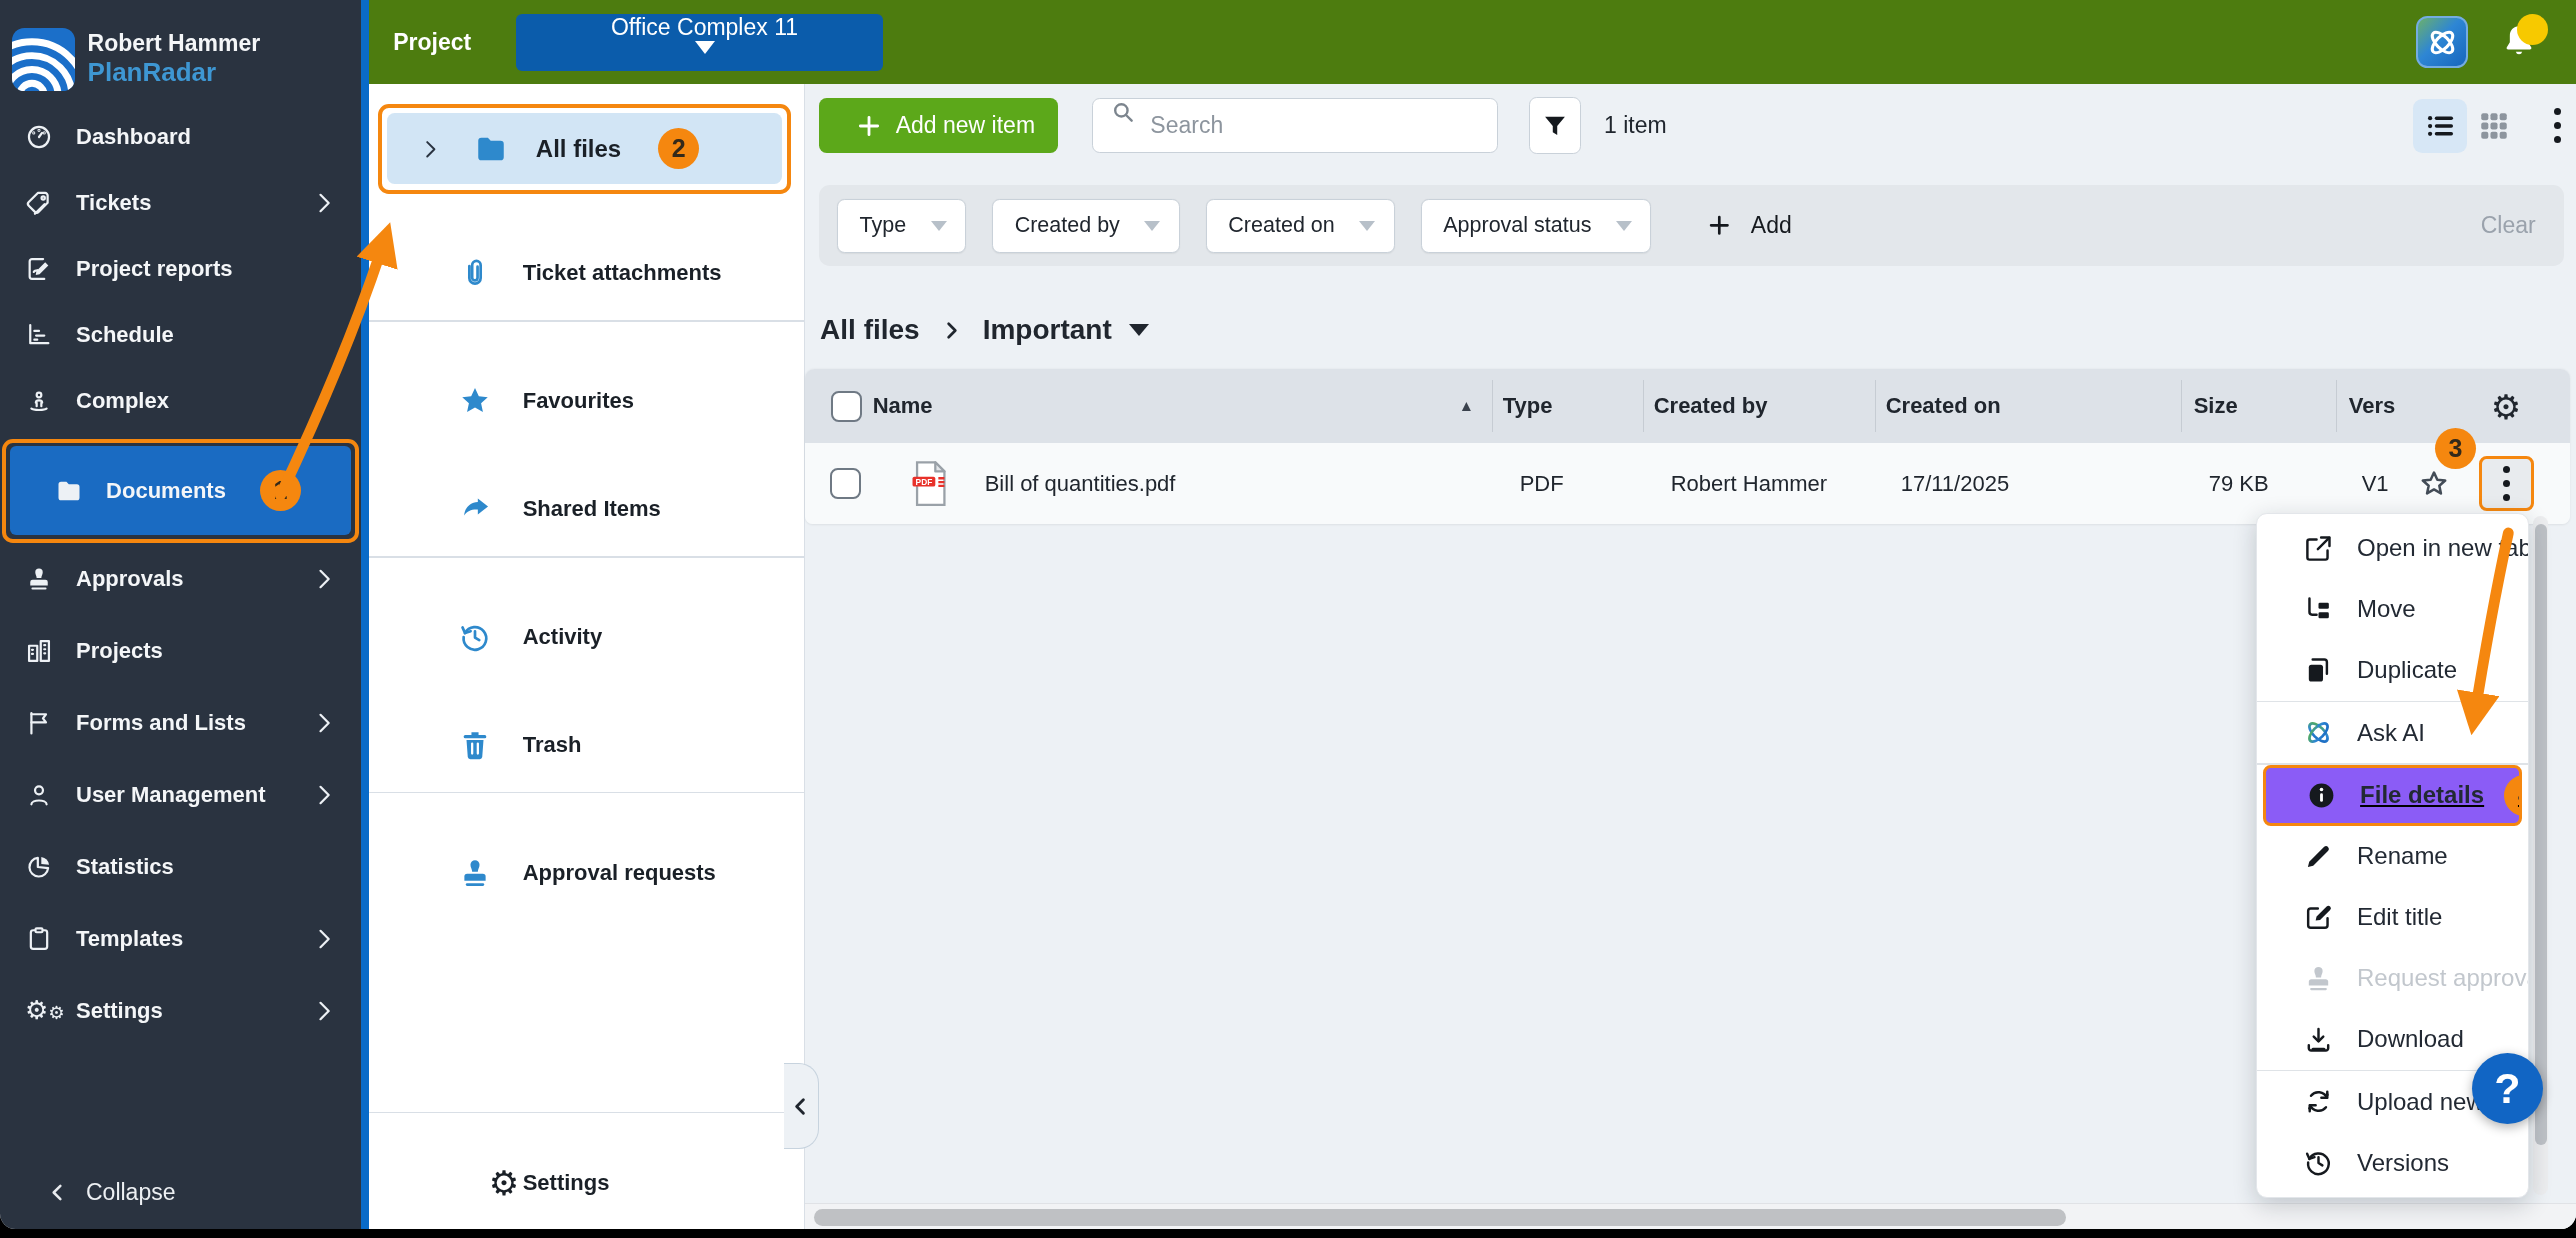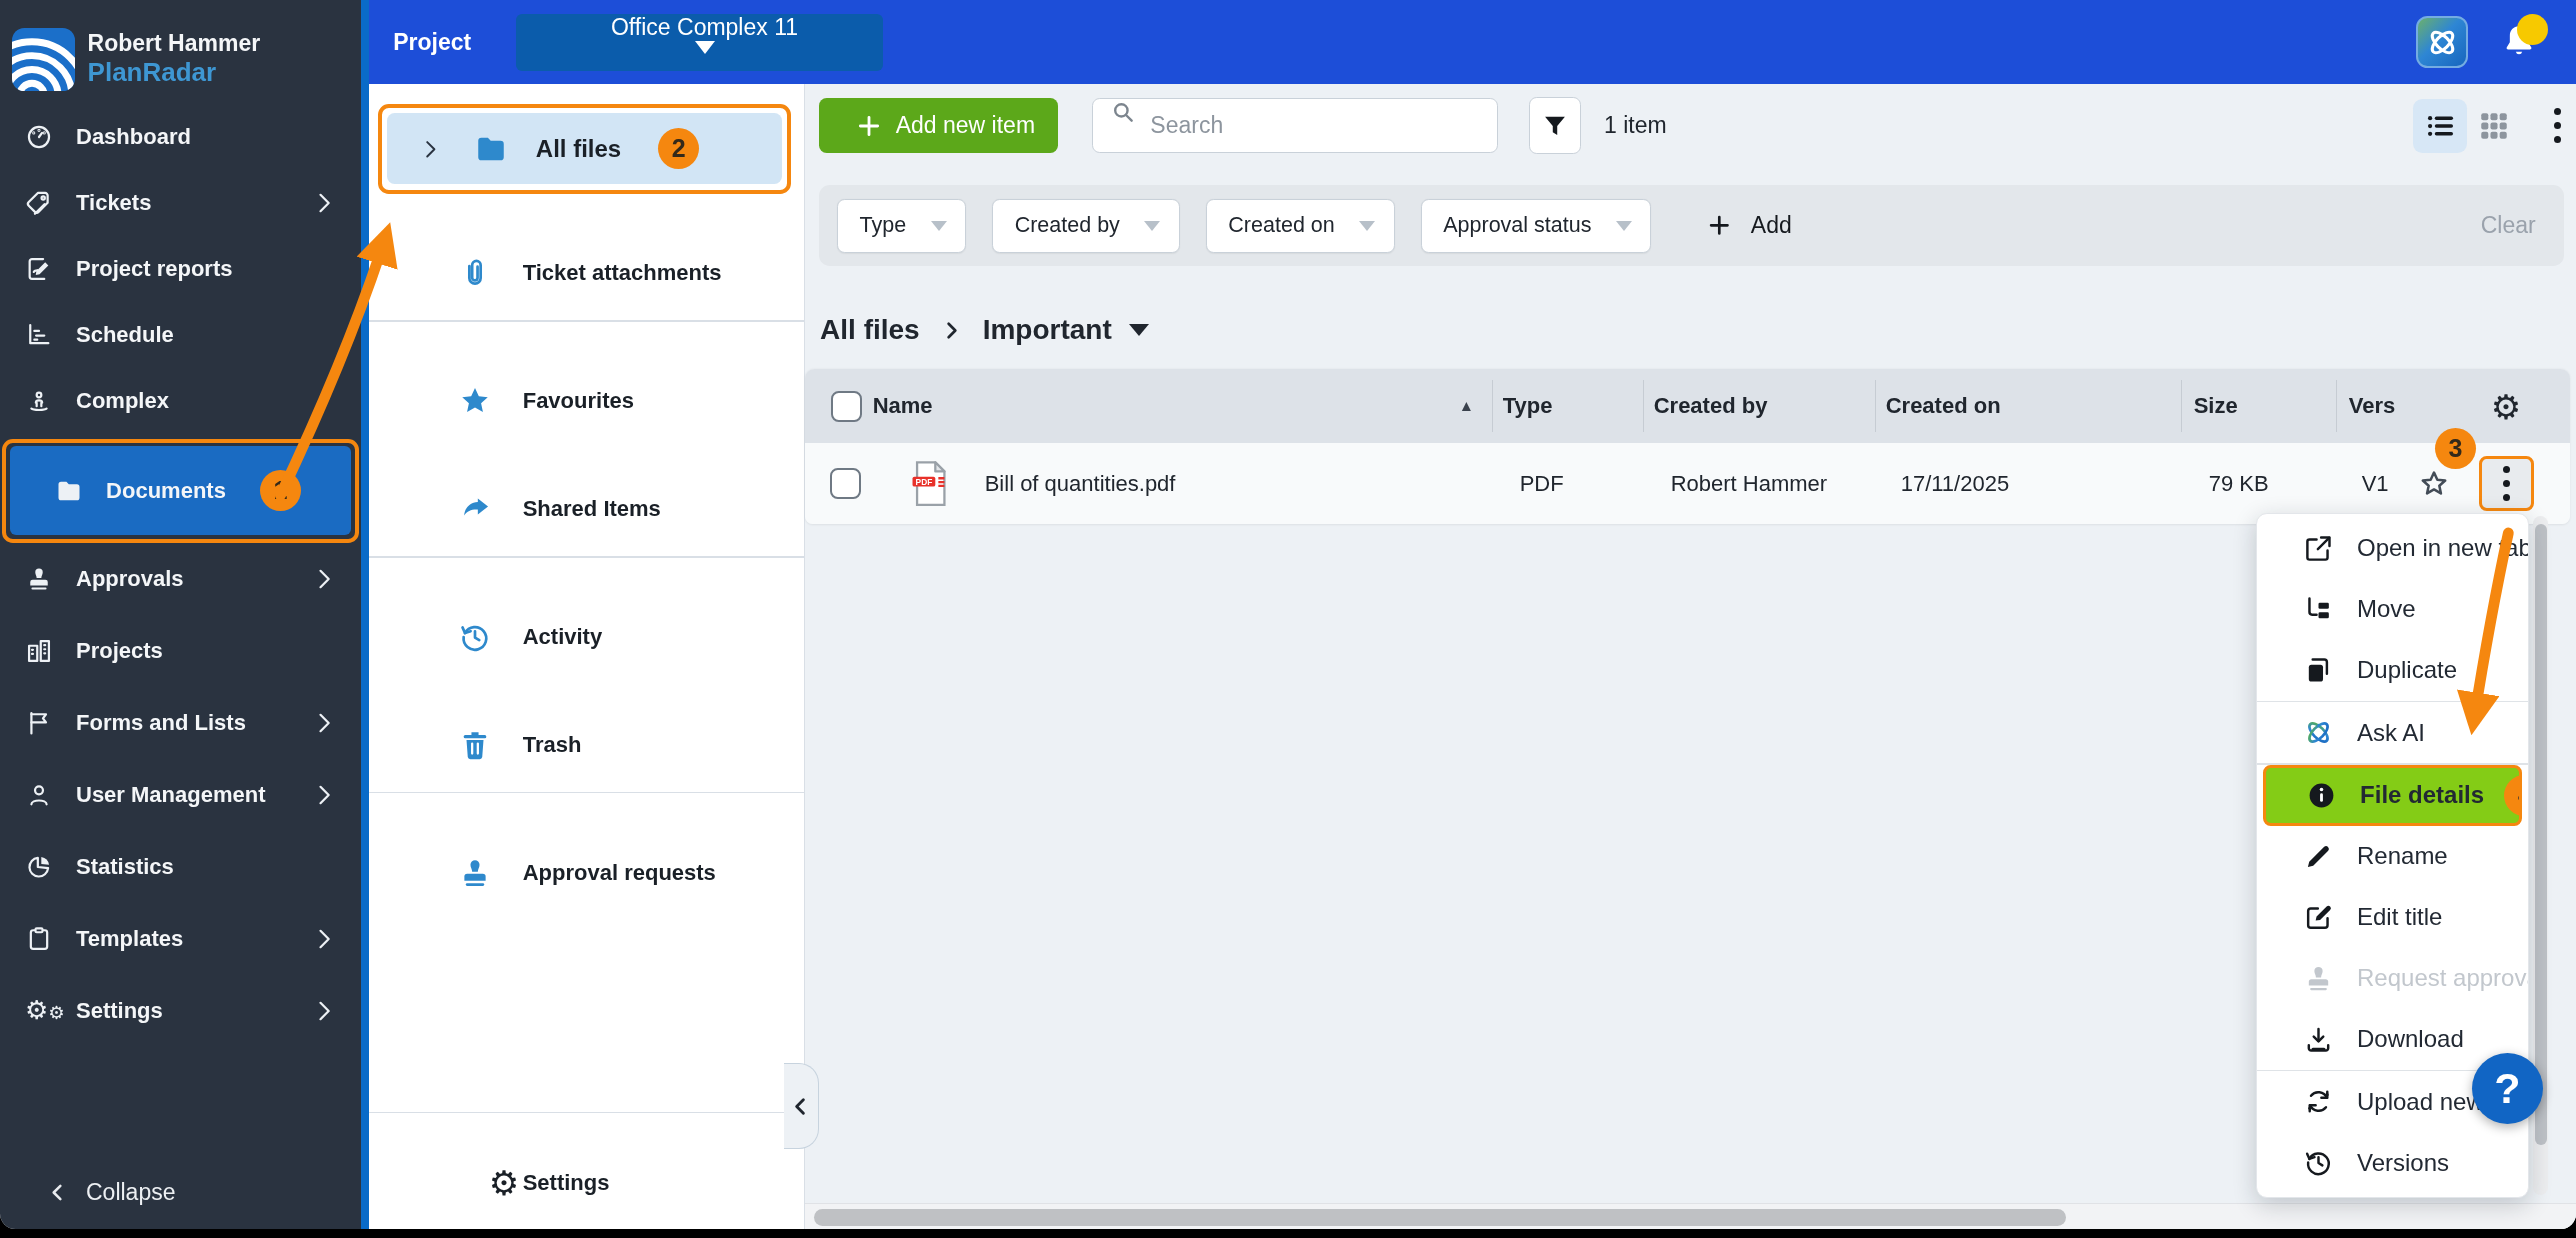--- a/index.html
+++ b/index.html
@@ -24,21 +24,21 @@
   .nav-annot{margin:4.6px 2.3px 0 2.3px;border:4.6px solid #F5870F;border-radius:10.8px;padding:3.8px;}
   .nav-item.active{height:89px;background:#1A6BC2;border-radius:6.1px;padding-left:45px;}
   .annot-badge{width:41px;height:41px;border-radius:50%;background:#F5870F;color:#33291A;
     font-weight:700;font-size:25px;display:flex;align-items:center;justify-content:center;flex:none;}
   .nav-item.active .annot-badge{margin-left:34px;}
   .side-foot{height:74px;display:flex;align-items:center;padding-left:29px;cursor:pointer;}
   .side-foot .ic{width:23px;height:23px;color:#E8EBEF;}
   .side-foot span{margin-left:17px;font-size:23px;color:#EDF0F3;}
   
   .right-col{flex:1;display:flex;flex-direction:column;min-width:0;}
-  .topbar{height:84px;background:#1d4ed8;display:flex;align-items:center;flex:none;position:relative;}
+  .topbar{height:84px;background:#4d7c0f;display:flex;align-items:center;flex:none;position:relative;}
   .tb-label{margin-left:24.6px;font-size:23px;font-weight:700;color:#fff;}
   .project-pill{margin-left:45px;width:367px;height:57px;background:#0B5CAB;border-radius:6.1px;
     display:flex;align-items:center;padding:0 21.5px 0 31px;cursor:pointer;flex-direction:column;}
   .project-pill span{font-size:23px;color:#fff;flex:1;}
   .caret-down{width:0;height:0;border-left:10.8px solid transparent;border-right:10.8px solid transparent;border-top:13px solid #fff;}
   .tb-right{position:absolute;right:37px;top:0;height:84px;display:flex;align-items:center;gap:31px;}
   .ai-btn{width:52px;height:52px;border-radius:11.5px;border:2.3px solid #74ACE2;cursor:pointer;
     background:linear-gradient(135deg,#7FBE4A -15%,#2E86D4 45%,#1766BE 100%);
     display:flex;align-items:center;justify-content:center;}
   .ai-btn .ic{width:35px;height:35px;color:#fff;}
@@ -134,21 +134,21 @@
   .hscroll .thumb{position:absolute;left:9.2px;top:4.6px;width:1252px;height:17px;background:#BFC1C4;border-radius:8.4px;cursor:pointer;}
   
   .menu{position:absolute;left:2256px;top:513px;width:273px;background:#fff;border:0.8px solid #E3E6EA;border-radius:10.8px;
     box-shadow:0 6.1px 23px rgba(20,30,40,.20);z-index:50;padding:3.8px 0;}
   .menu-item{height:61px;display:flex;align-items:center;padding:0 7.7px 0 23px;cursor:pointer;overflow:hidden;white-space:nowrap;}
   .menu-item .ic{width:31px;height:31px;color:#15191E;flex:none;}
   .menu-item span{margin-left:23px;font-size:24px;color:#222933;}
   .menu-item.disabled{cursor:default;}
   .menu-item.disabled .ic{color:#C2C7CD;}
   .menu-item.disabled span{color:#C2C7CD;}
-  .menu-item.hl{background:#84cc16;border:3.8px solid #F5870F;border-radius:7.7px;margin:0 6.1px;padding-left:17px;}
+  .menu-item.hl{background:#8b5cf6;border:3.8px solid #F5870F;border-radius:7.7px;margin:0 6.1px;padding-left:17px;text-decoration:underline;}
   .menu-item.hl span{font-weight:600;}
   .menu-item .annot-badge{margin-left:20px;}
   .menu-div{height:1.5px;background:#DFE3E7;}
   .vscroll{position:absolute;left:2533px;top:516px;width:15.4px;height:679px;background:#ECEDEF;border-radius:7.7px;z-index:49;}
   .vscroll .thumb{position:absolute;left:1.5px;top:7.7px;width:12.3px;height:621px;background:#BDC1C6;border-radius:6.1px;cursor:pointer;}
   
   .overlay{position:absolute;inset:0;pointer-events:none;z-index:70;}
   .badge-float{position:absolute;z-index:71;}
   
   .help-btn{position:absolute;left:2472px;top:1053px;width:71px;height:71px;border-radius:50%;background:#1165C4;

